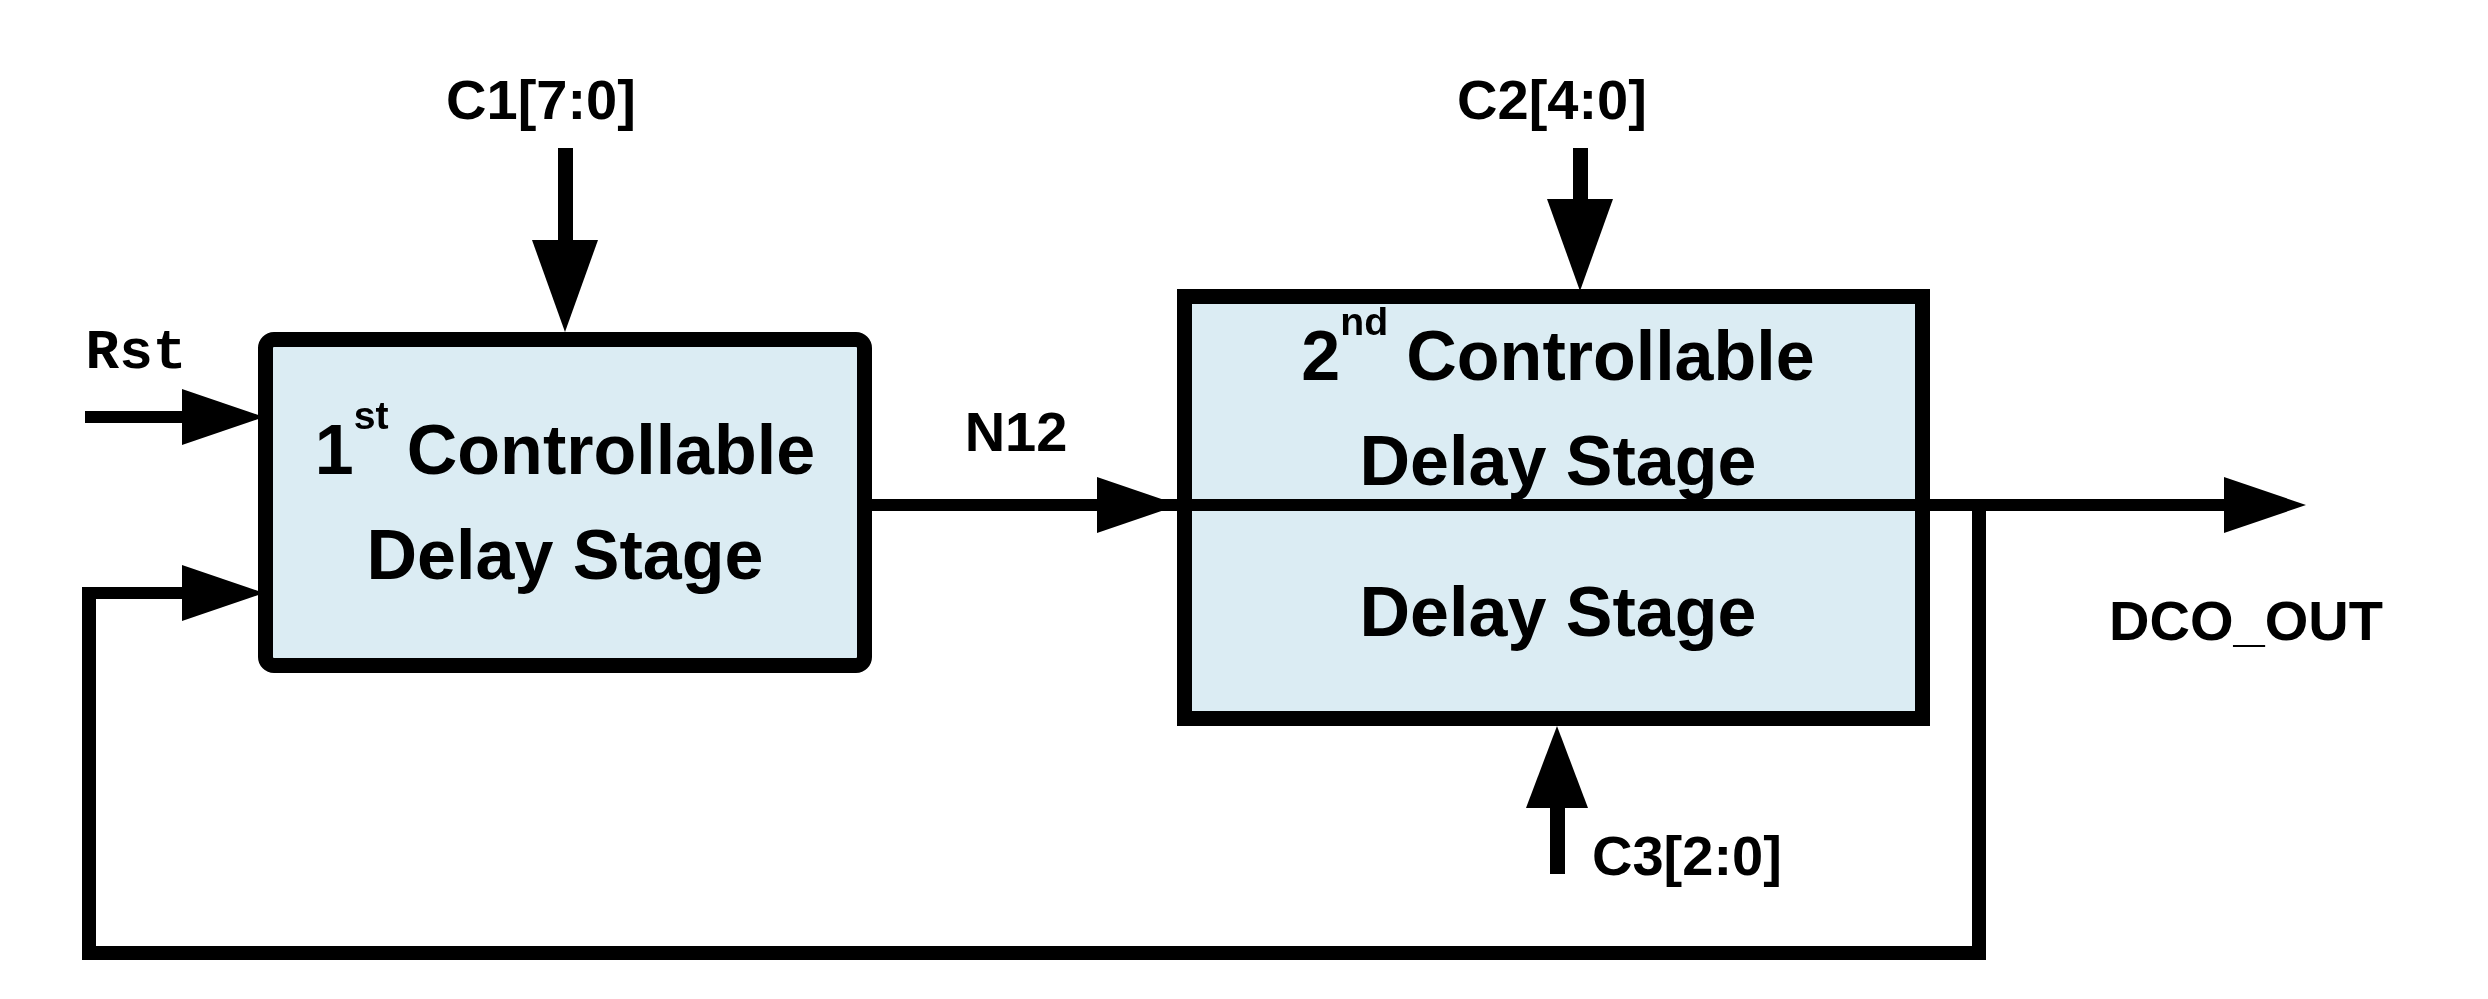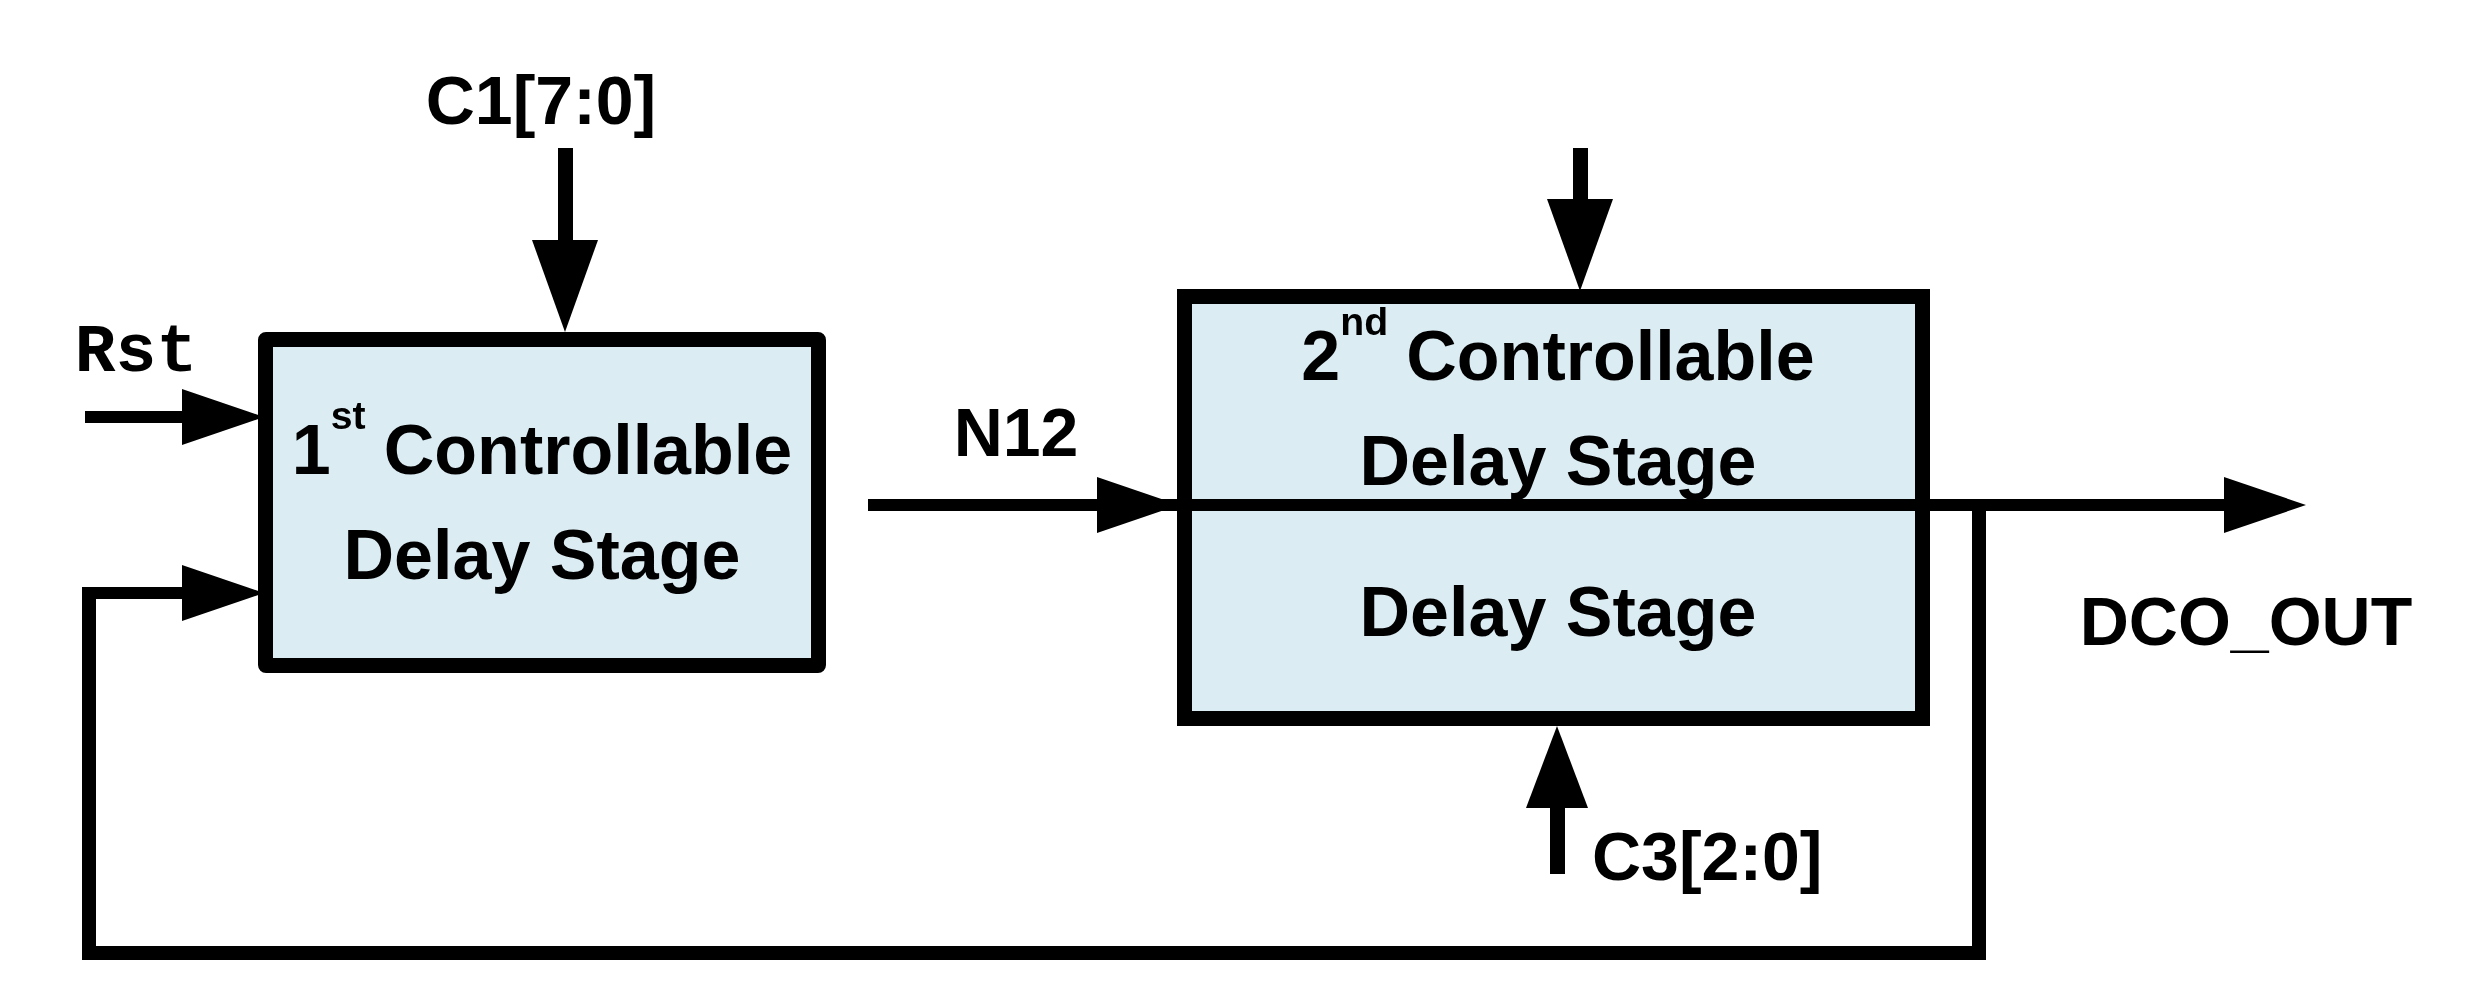--- a/index.html
+++ b/index.html
@@ -20,36 +20,36 @@
   
   .block{
     position:absolute;
     background:var(--box-fill);
     border:15px solid var(--ink);
     box-sizing:border-box;
     display:flex;flex-direction:column;
     align-items:center;justify-content:center;
     text-align:center;
   }
-  #stage1-box{left:258px;top:332px;width:568px;height:341px;border-radius:8px;}
+  #stage1-box{left:258px;top:332px;width:614px;height:341px;border-radius:16px;}
   #stage23-box{left:1177px;top:289px;width:753px;height:437px;border-radius:0;}
   #stage23-box .half{
     flex:1;display:flex;flex-direction:column;
     align-items:center;justify-content:center;width:100%;padding-left:9px;
   }
   .block-text{font-size:70px;line-height:1.5;white-space:nowrap;}
   .block-text sup{
     font-size:0.56em;
     position:relative;top:-0.52em;
     letter-spacing:0;
   }
   .block-text .word{margin-left:0.26em;}
   
   .lbl{
-    position:absolute;font-size:68px;line-height:1;
+    position:absolute;font-size:56px;line-height:1;
     white-space:nowrap;transform:translate(-50%,-50%);
   }
   
   .wire{position:absolute;background:var(--ink);}
   
   .head{position:absolute;width:0;height:0;}
   .head.right{border-top:28px solid transparent;border-bottom:28px solid transparent;border-left:82px solid var(--ink);}
   .head.down{border-left:33px solid transparent;border-right:33px solid transparent;border-top:92px solid var(--ink);}
   .head.up{border-left:31px solid transparent;border-right:31px solid transparent;border-bottom:82px solid var(--ink);}
 </style>
@@ -98,16 +98,17 @@
     <div class="half">
       <div class="block-text">Delay Stage</div>
     </div>
   </div>
 
   <div class="wire" style="left:1177px;top:499px;width:753px;height:12px;"></div>
 
   <div class="lbl" style="left:541px;top:100px;">C1[7:0]</div>
   <div class="lbl" style="left:136px;top:353px;font-family:Liberation Mono, monospace;">Rst</div>
   <div class="lbl" style="left:1016px;top:432px;">N12</div>
+  <div class="lbl" style="left:1552px;top:100px;">C2[4:0]</div>
   <div class="lbl" style="left:1592px;top:856px;transform:translate(0,-50%);">C3[2:0]</div>
   <div class="lbl" style="left:2246px;top:608px;margin-top:13px;">DCO_OUT</div>
 
 </div>
 
 </body></html>

